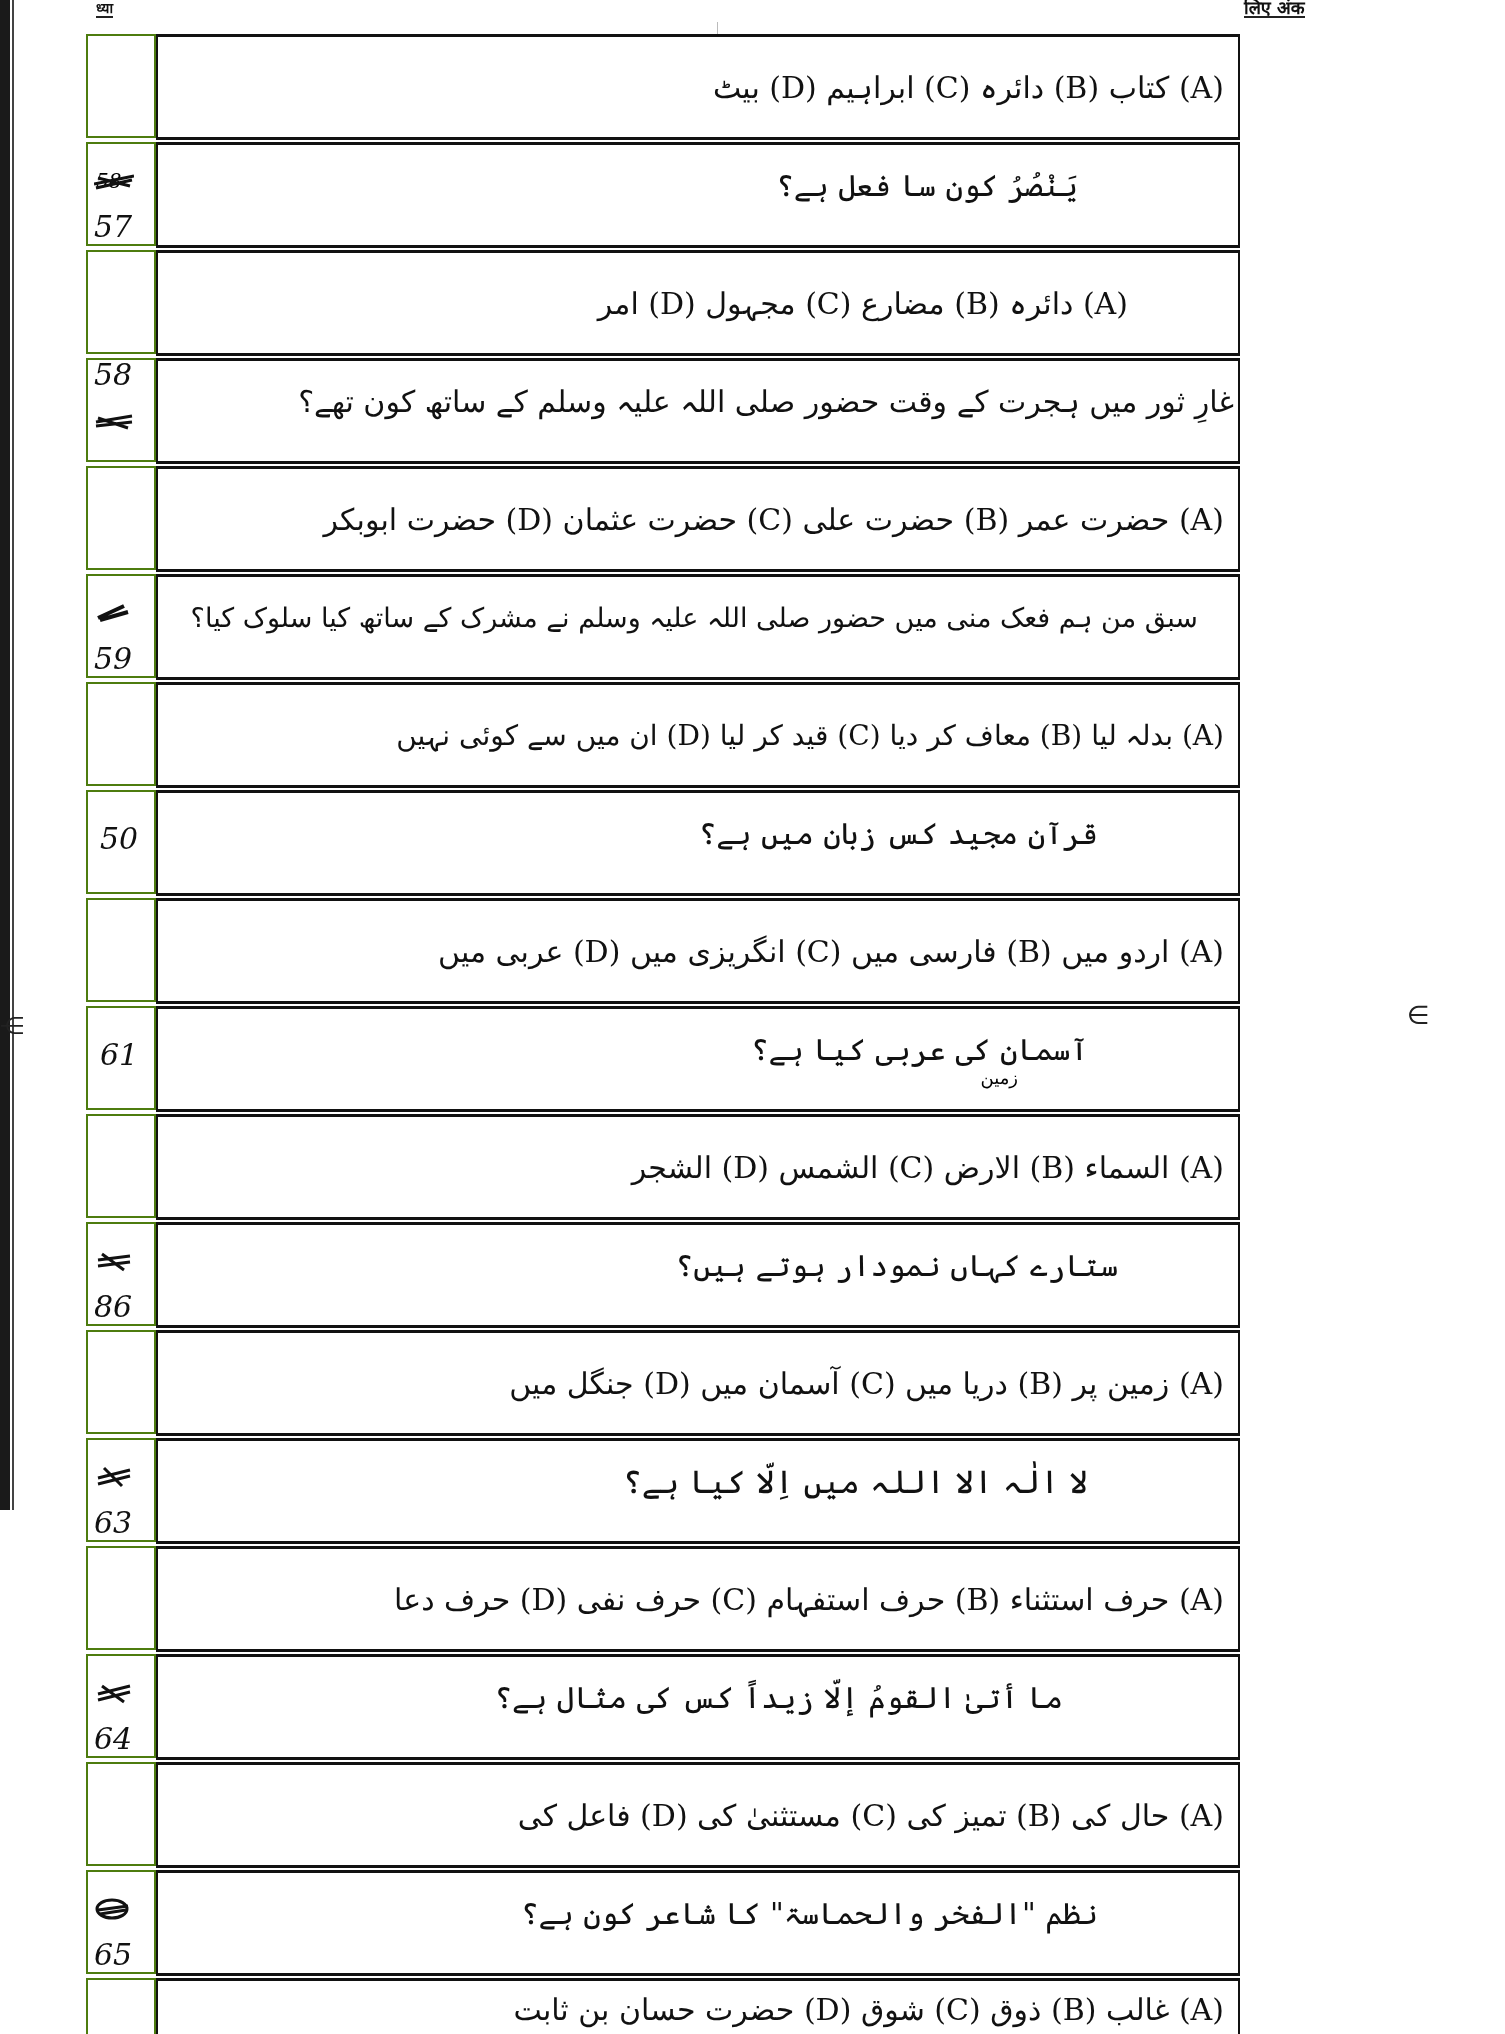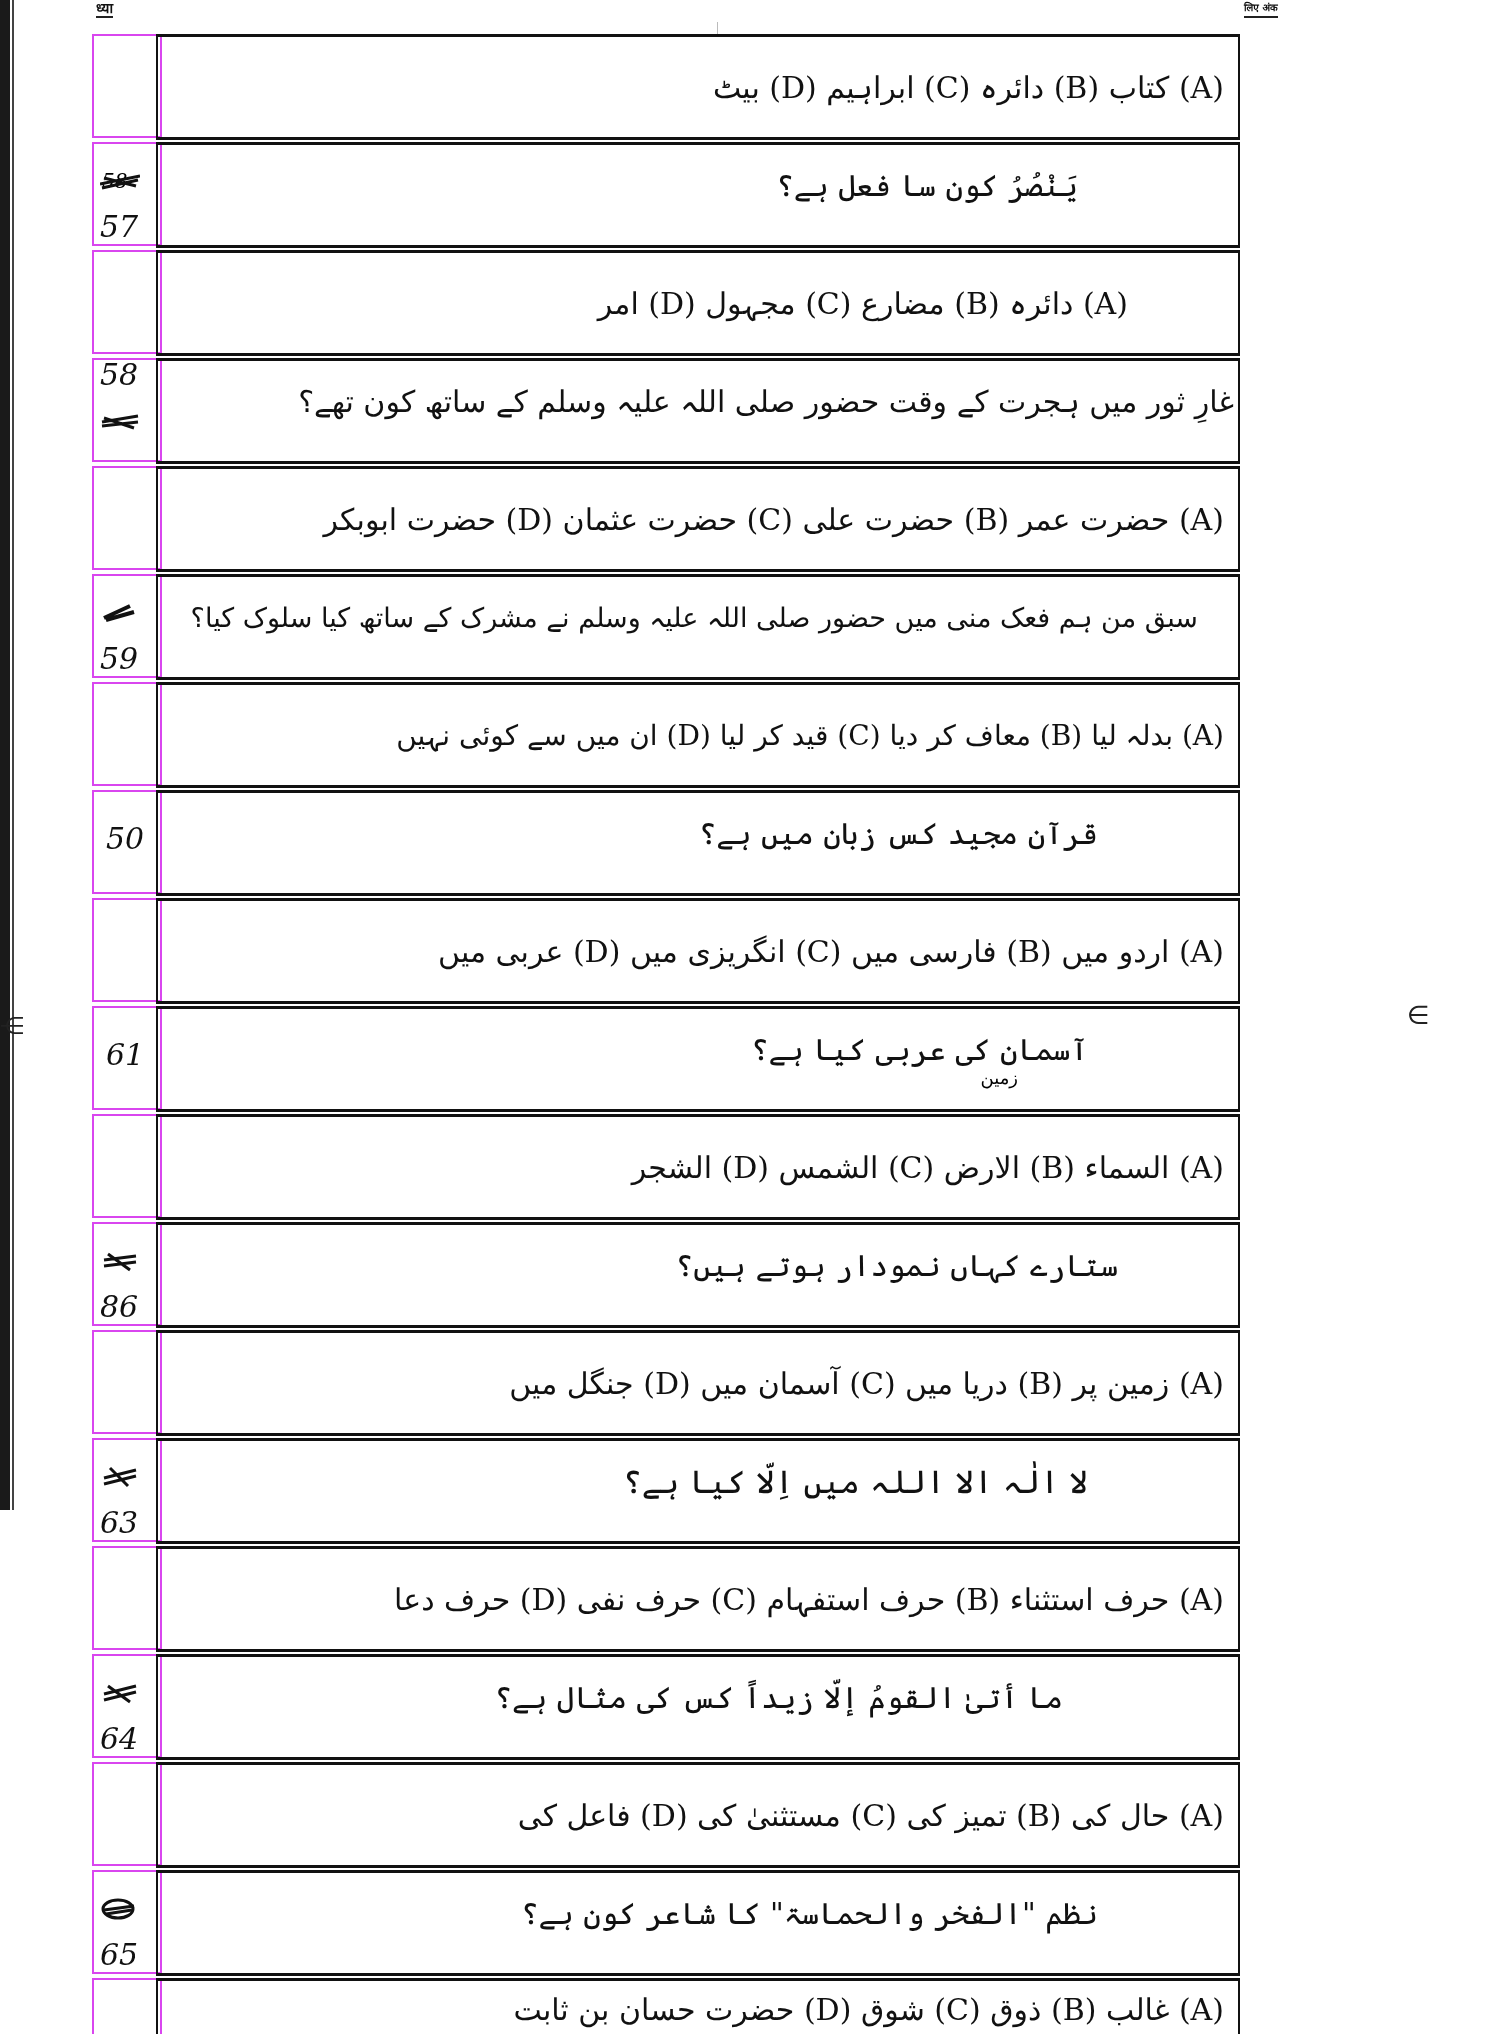--- a/index.html
+++ b/index.html
@@ -1,24 +1,24 @@
 <!DOCTYPE html>
 <html><head>
 <meta charset="utf-8">
 <style>
   html, body { margin:0; padding:0; background:#ffffff; }
   body { width:1505px; height:2034px; position:relative; overflow:hidden; font-family:"DejaVu Sans", sans-serif; color:#111; }
   .left-bar { position:absolute; left:0; top:0; width:10px; height:1510px; background:#1a1a1a; }
   .left-bar2 { position:absolute; left:12px; top:0; width:2px; height:1510px; background:#444; }
   .hdr-left { position:absolute; left:96px; top:0; font-size:14px; font-weight:bold; border-bottom:2px solid #222; line-height:16px; }
-  .hdr-right { position:absolute; left:1244px; top:0; font-size:10px; font-weight:bold; border-bottom:2px solid #222; line-height:16px; }
+  .hdr-right { position:absolute; left:1244px; top:0; font-size:18px; font-weight:bold; border-bottom:2px solid #222; line-height:16px; }
   .tick { position:absolute; left:717px; top:22px; width:1px; height:14px; background:#bbb; }
   .sheet { position:absolute; left:84px; top:34px; width:1156px; }
   .row { position:relative; height:102px; margin-bottom:6px; }
-  .num-cell { position:absolute; left:8px; top:0; width:66px; height:100px; border:2px solid #d946ef; }
+  .num-cell { position:absolute; left:2px; top:0; width:66px; height:100px; border:2px solid #4d7c0f; }
   .txt-cell { position:absolute; left:72px; top:0; width:1080px; height:100px; border:2px solid #111; border-top-width:3px; border-bottom-width:3px; }
   .qnum { position:absolute; left:6px; bottom:2px; font-family:"DejaVu Serif", serif; font-style:italic; font-size:30px; line-height:30px; color:#111; }
   .qnum.mid { top:32px; bottom:auto; left:12px; }
   .scribble { position:absolute; left:6px; top:26px; width:40px; height:22px; }
   .utext { position:absolute; right:18px; top:18px; direction:rtl; font-family:"DejaVu Serif", serif; font-size:30px; line-height:46px; white-space:nowrap; color:#111; }
   .utext.q { right:160px; }
   .utext.opt { right:14px; top:28px; }
   .note { position:absolute; right:220px; top:58px; font-family:"DejaVu Serif", serif; font-size:18px; direction:rtl; color:#000000; }
   .margin-mark-right { position:absolute; left:1407px; top:1000px; font-size:26px; color:#222; }
   .margin-mark-left { position:absolute; left:0px; top:1012px; font-size:24px; color:#222; }

